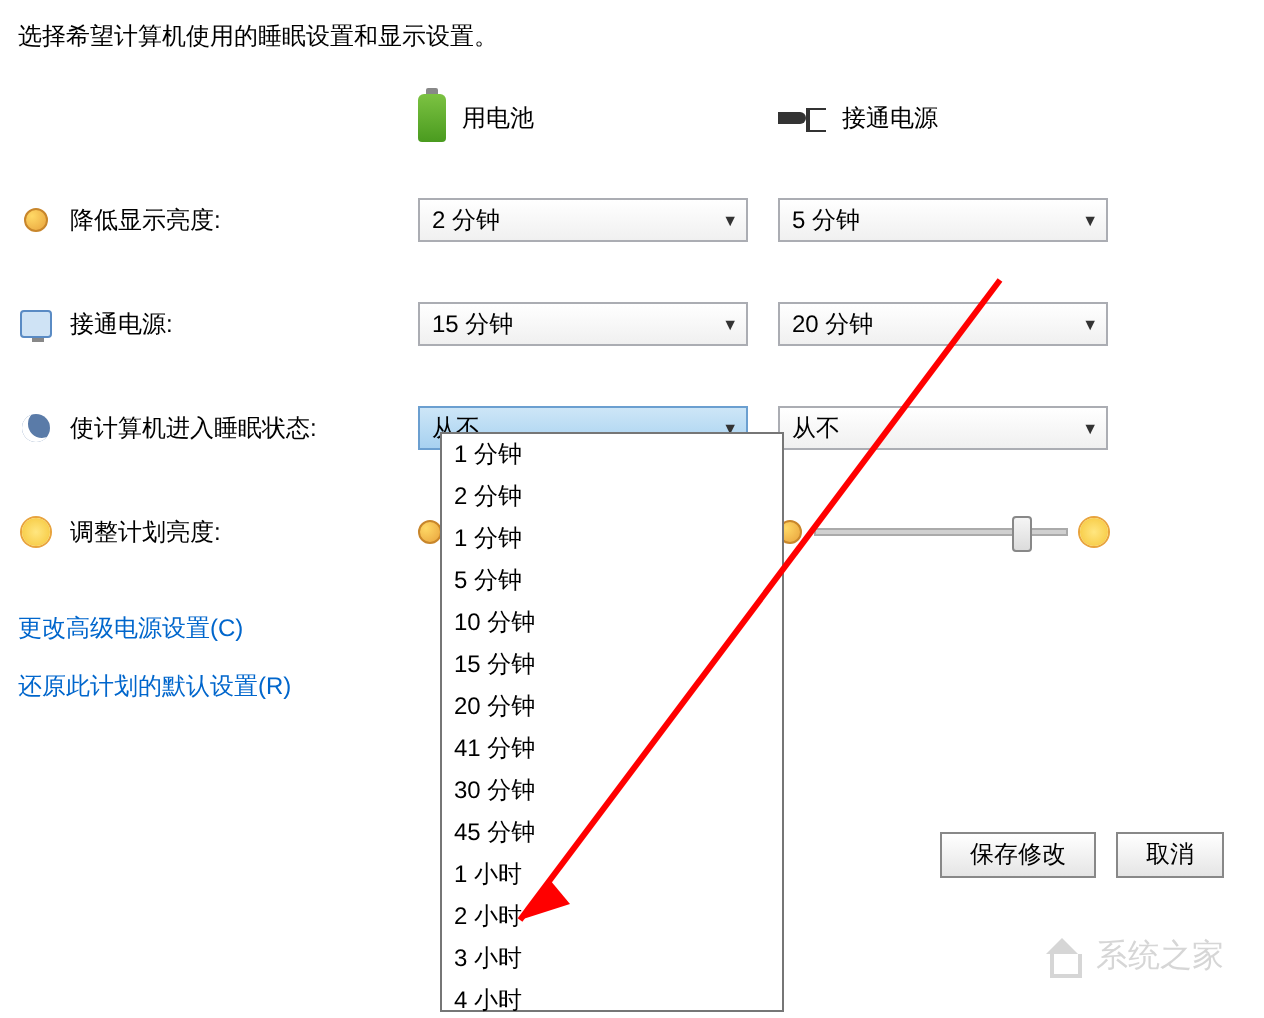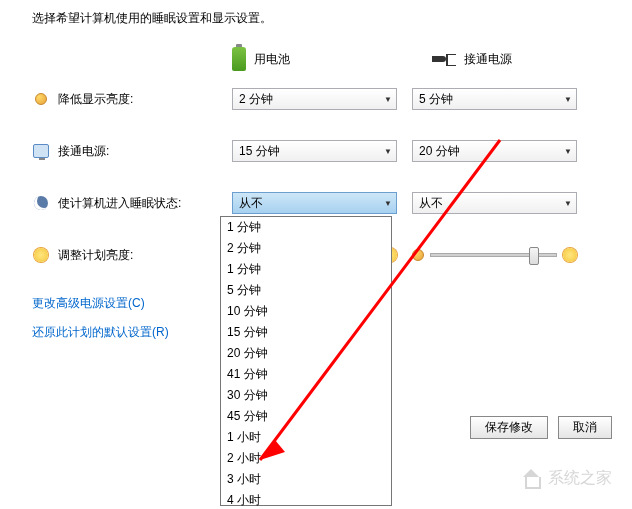--- a/index.html
+++ b/index.html
@@ -5,27 +5,26 @@
     * { box-sizing: border-box; margin: 0; padding: 0; }
     body {
       font-family: "Microsoft YaHei", "Segoe UI", Tahoma, sans-serif;
       font-size: 12px;
       background: #fff;
       width: 632px;
       height: 509px;
       position: relative;
       overflow: hidden;
     }
-    .content { padding: 10px 32px; }
+    .content { padding: 10px 9px; }
     .instruction { color: #000; margin-bottom: 20px; }
     .headers {
       display: flex;
-      margin-bottom: 16px;
+      margin-bottom: 27px;
       padding-left: 200px;
-      gap: 32px;
     }
     .header-col {
       width: 180px;
       display: flex;
       align-items: center;
       gap: 8px;
     }
     .battery-icon {
       width: 14px;
       height: 24px;

